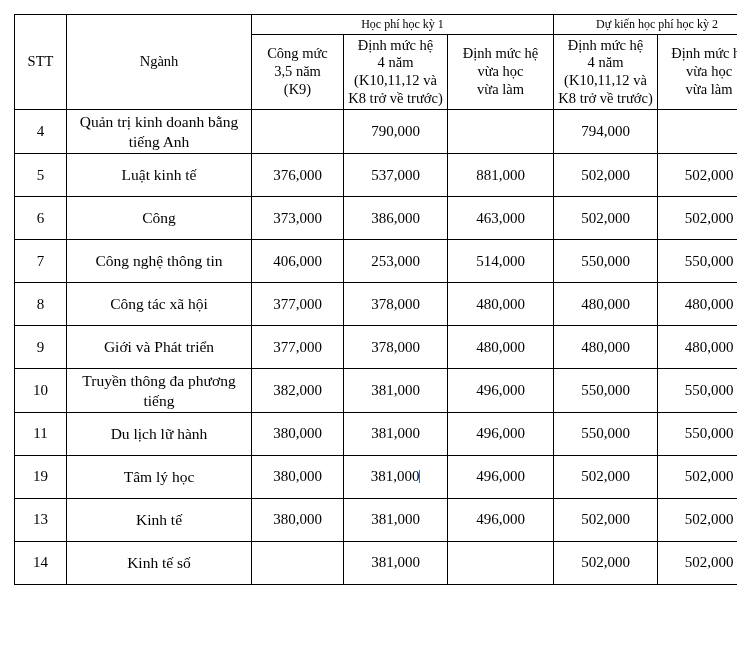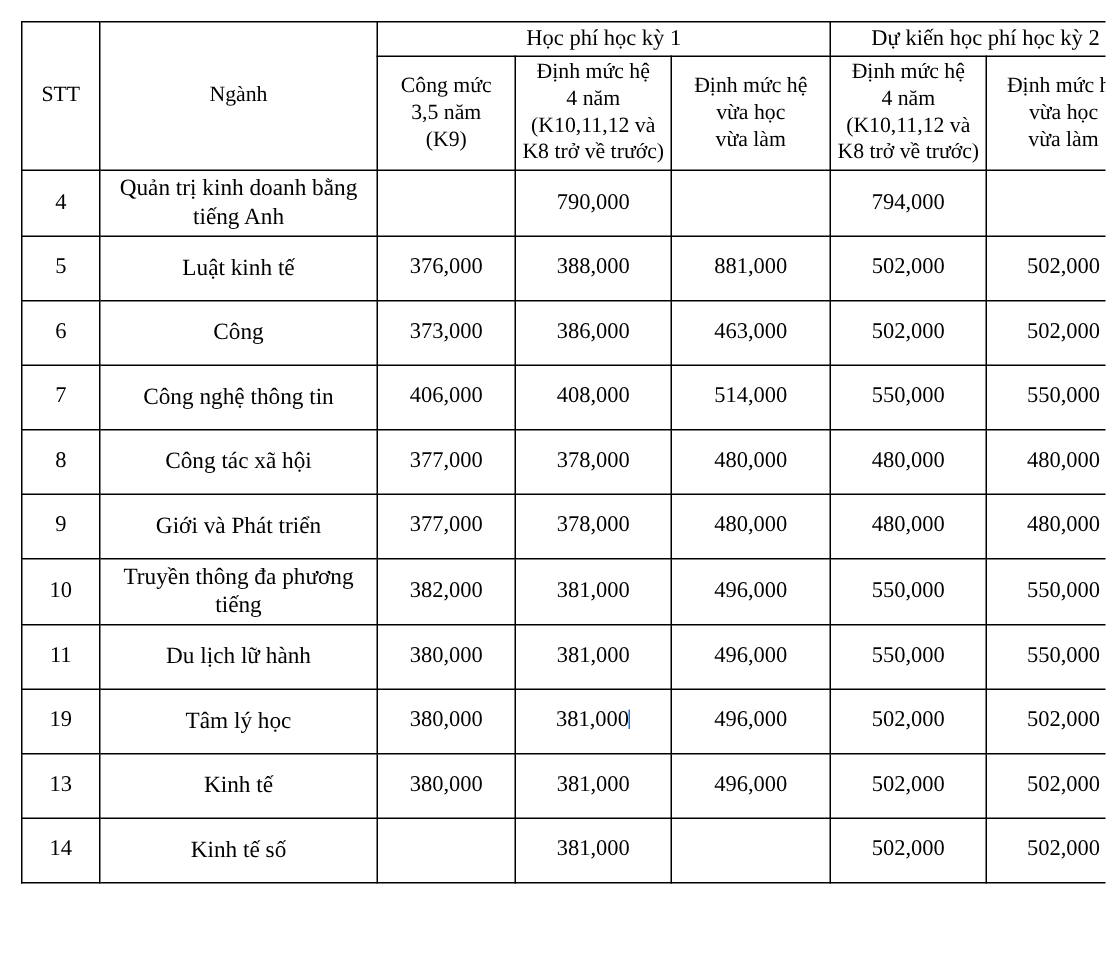--- a/index.html
+++ b/index.html
@@ -35,21 +35,21 @@
     font-weight: normal;
   }
   th.group-head,
   th.col-head {
     text-align: center;
     font-weight: bold;
     line-height: 1.22;
   }
   th.group-head {
     padding: 6px 4px;
-    font-size: 15px;
+    font-size: 12px;
   }
   th.col-head {
     padding: 6px 3px;
     font-size: 14.5px;
   }
   td.stt {
     text-align: center;
     font-size: 15px;
     height: 38px;
   }
@@ -133,39 +133,39 @@
           <td class="num"></td>
           <td class="num">790,000</td>
           <td class="num"></td>
           <td class="num">794,000</td>
           <td class="num"></td>
         </tr>
         <tr>
           <td class="stt">5</td>
           <td class="name">Luật kinh tế</td>
           <td class="num">376,000</td>
-          <td class="num">388,000</td>
+          <td class="num">537,000</td>
           <td class="num">881,000</td>
           <td class="num">502,000</td>
           <td class="num">502,000</td>
         </tr>
         <tr>
           <td class="stt">6</td>
           <td class="name">Công</td>
           <td class="num">373,000</td>
           <td class="num">386,000</td>
           <td class="num">463,000</td>
           <td class="num">502,000</td>
           <td class="num">502,000</td>
         </tr>
         <tr>
           <td class="stt">7</td>
           <td class="name">Công nghệ thông tin</td>
           <td class="num">406,000</td>
-          <td class="num">408,000</td>
+          <td class="num">253,000</td>
           <td class="num">514,000</td>
           <td class="num">550,000</td>
           <td class="num">550,000</td>
         </tr>
         <tr>
           <td class="stt">8</td>
           <td class="name">Công tác xã hội</td>
           <td class="num">377,000</td>
           <td class="num">378,000</td>
           <td class="num">480,000</td>

